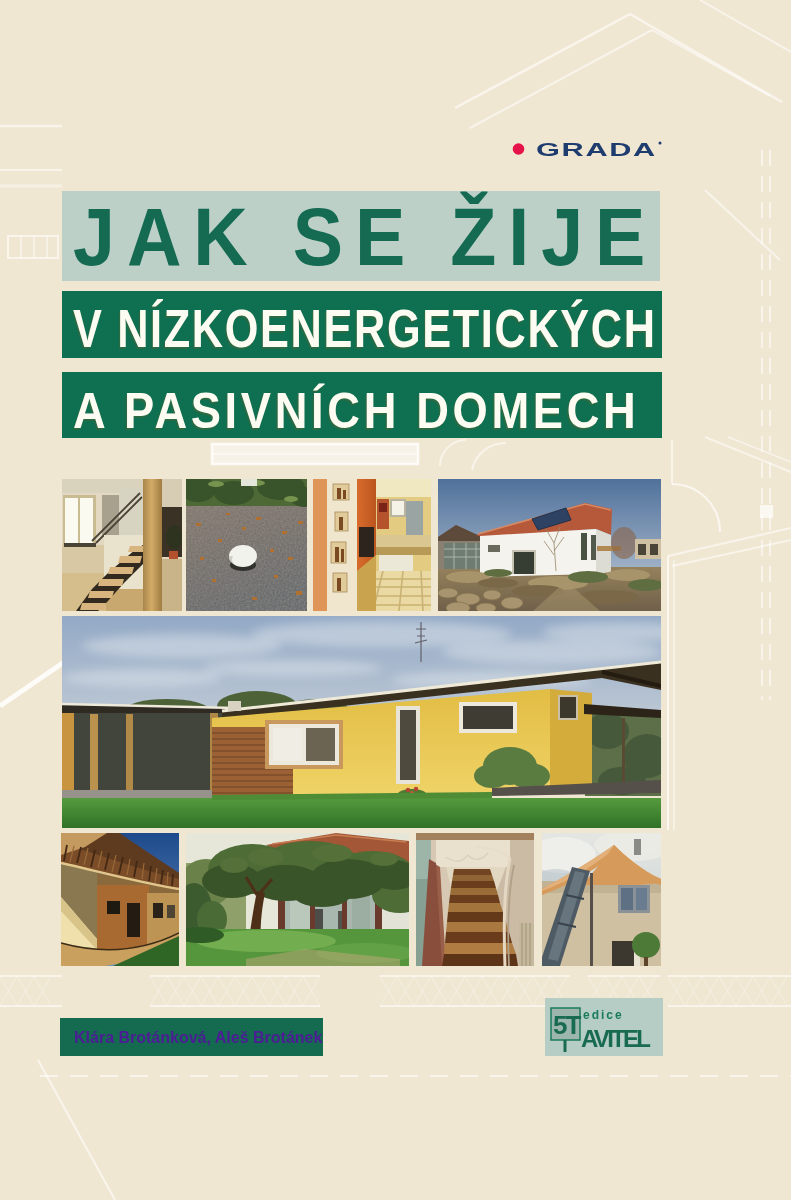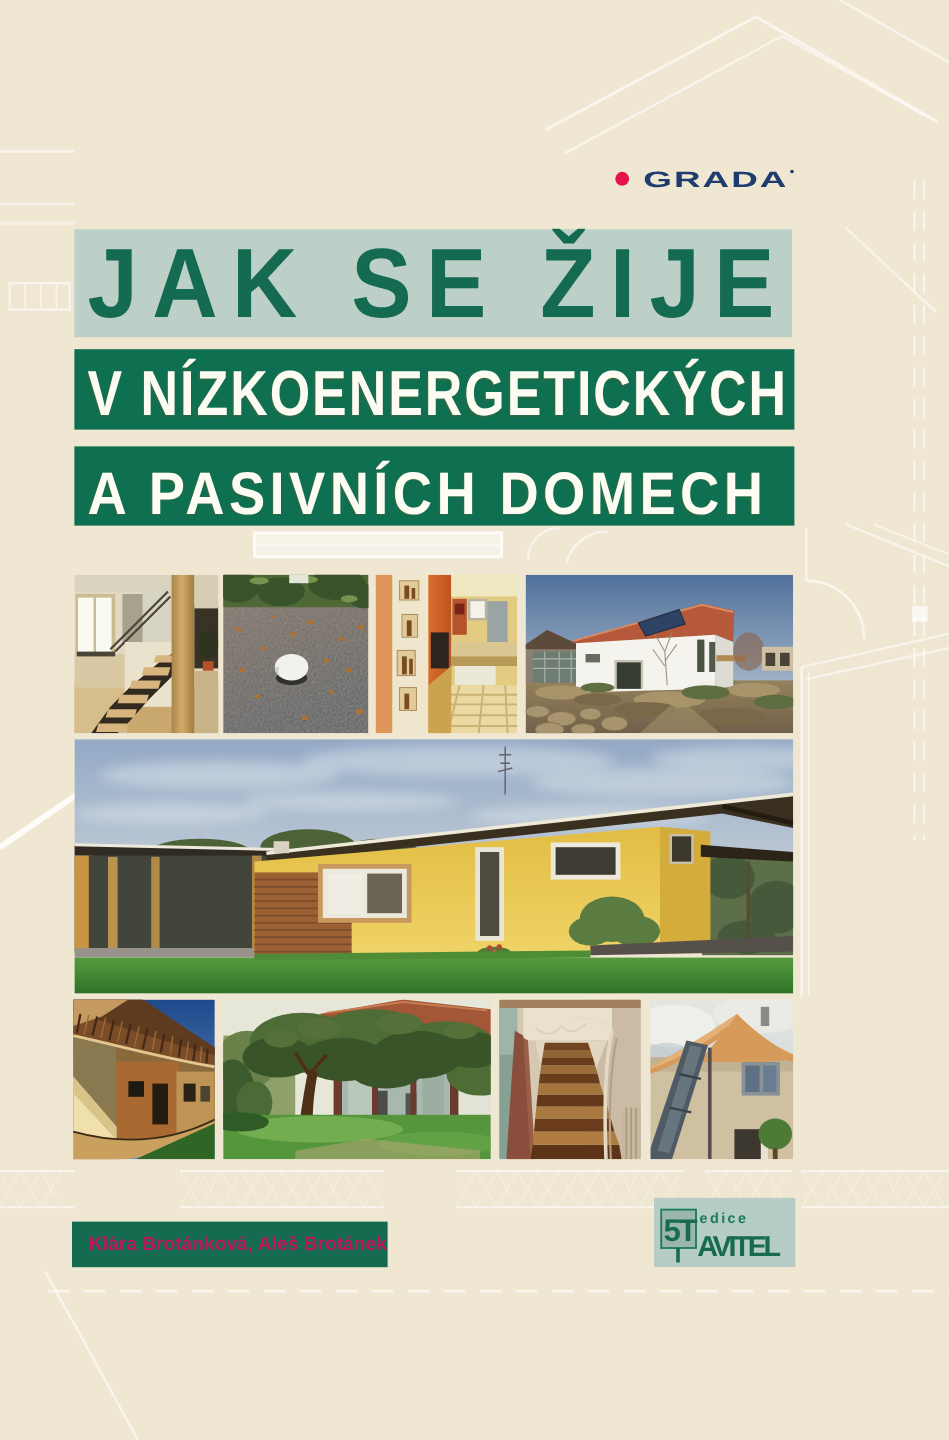--- a/index.html
+++ b/index.html
@@ -76,21 +76,21 @@
      line-height:58px;">V NÍZKOENERGETICKÝCH</div>
 
 <div class="abs" style="left:62px;top:372px;width:600px;height:66px;background:#0e6f51;"></div>
 
 <div class="abs" style="text-shadow:-1.5px 1.5px 0 rgba(96,96,40,0.35);left:73px;top:383px;color:#fdfcf2;font-size:50px;font-weight:bold;
      white-space:nowrap;letter-spacing:4px;transform:scaleX(0.9066);transform-origin:left center;
      line-height:56px;">A PASIVNÍCH DOMECH</div>
 
 <div class="abs" style="left:60px;top:1018px;width:263px;height:38px;background:#156b4f;"></div>
 
-<div class="abs" style="left:74px;top:1029px;width:249px;color:#be185d;font-size:15px;
+<div class="abs" style="left:74px;top:1029px;width:249px;color:#4c1d95;font-size:15px;
      font-weight:bold;white-space:nowrap;font-size:16px;">Klára Brotánková, Aleš Brotánek</div>
 
 <svg class="abs" style="left:545px;top:998px" width="118" height="58" viewBox="0 0 118 58">
   <rect width="118" height="58" fill="#b6cdc6"></rect>
   <rect x="6" y="10" width="29" height="32" fill="#9cb5ad"></rect>
   <rect x="6" y="10" width="29" height="32" fill="none" stroke="#1a7a5c" stroke-width="1.5"></rect>
   <text x="8" y="36" font-family="Liberation Sans, sans-serif" font-size="26" font-weight="bold" fill="#186a50" letter-spacing="-2">5T</text>
   <path d="M20,42 V54" stroke="#186a50" stroke-width="3"></path>
   <text x="38" y="21" font-family="Liberation Sans, sans-serif" font-size="12" font-weight="bold" fill="#1a7a5c" letter-spacing="2">edice</text>
   <text x="36" y="49" font-family="Liberation Sans, sans-serif" font-size="24" font-weight="bold" fill="#186a50" letter-spacing="0" textLength="70">AVITEL</text>

